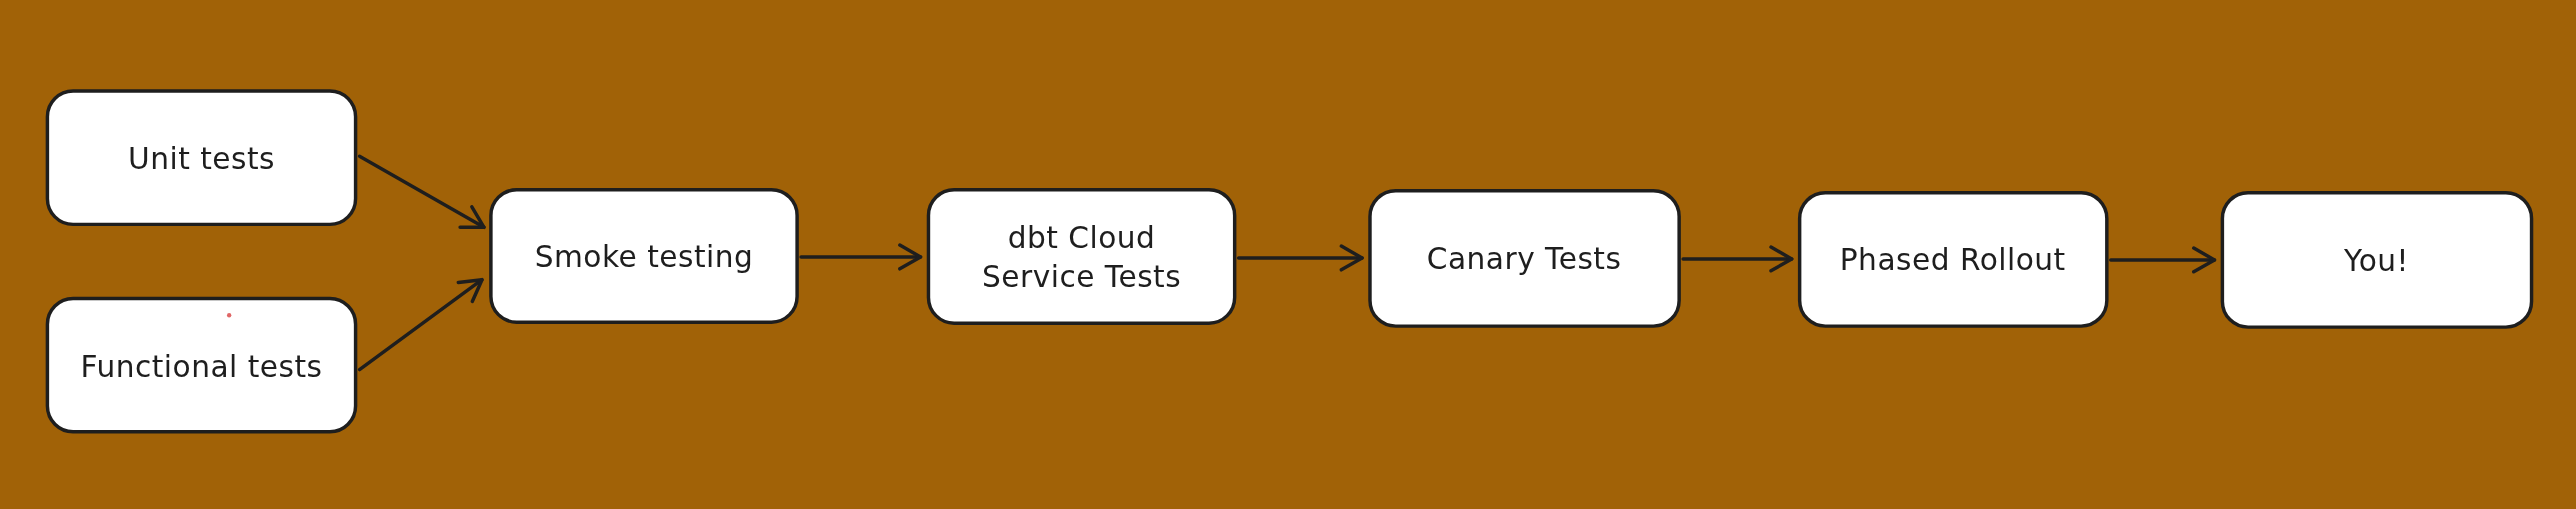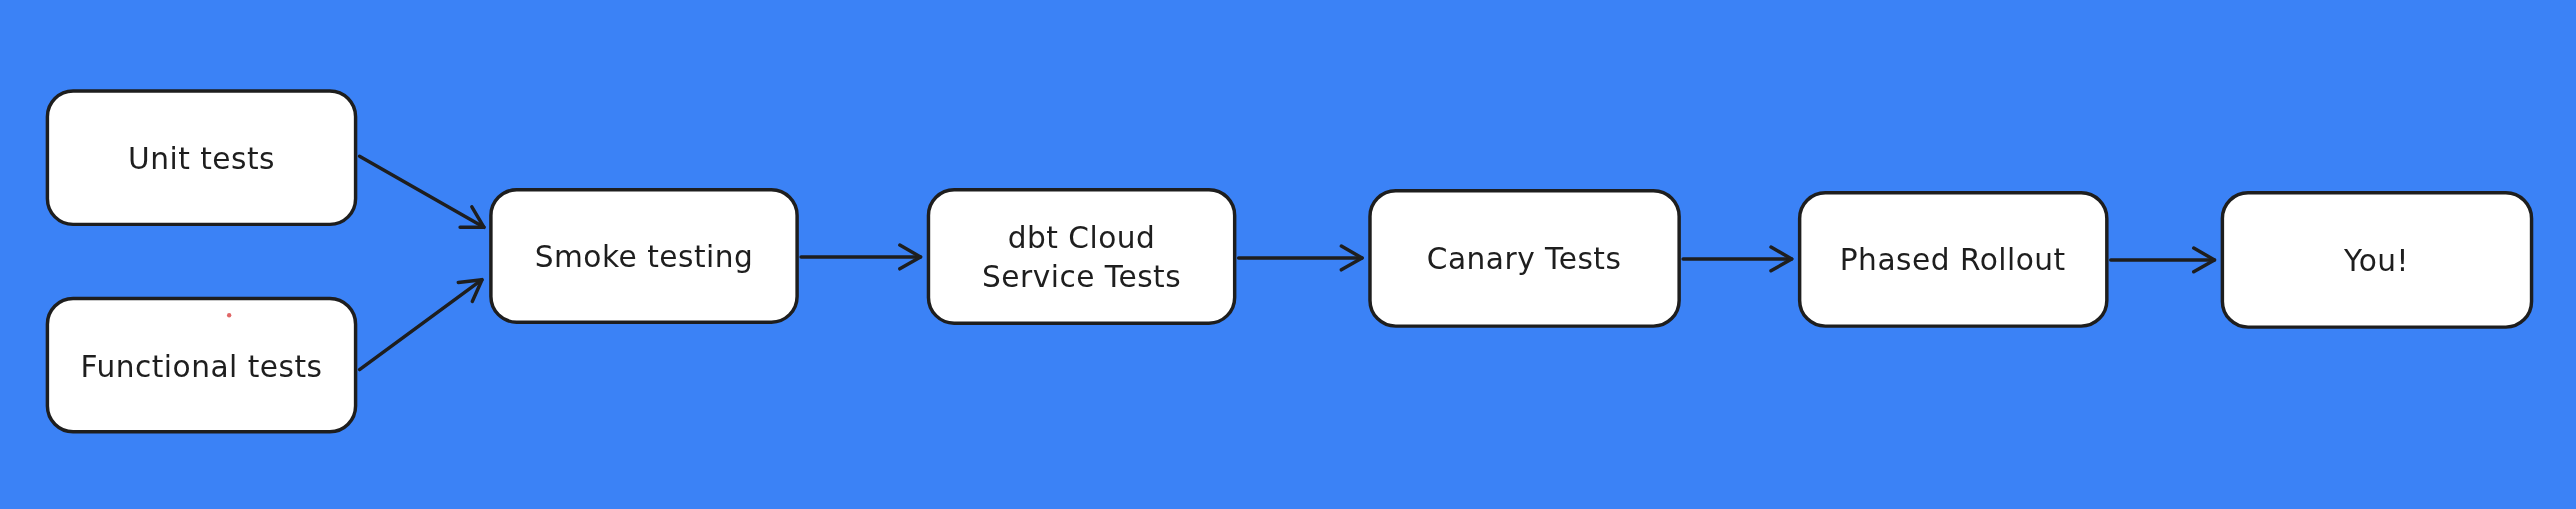--- a/index.html
+++ b/index.html
@@ -4,21 +4,21 @@
 <style>
   html, body {
     margin: 0;
     padding: 0;
     background: #ffffff;
   }
   .canvas {
     position: relative;
     width: 2576px;
     height: 510px;
-    background: #3b82f6;
+    background: #a16207;
     overflow: hidden;
     font-family: "DejaVu Sans", sans-serif;
   }
   svg { display: block; }
   .node-rect {
     fill: #ffffff;
     stroke: #1e1e1e;
     stroke-width: 3.5;
   }
   .edge {

